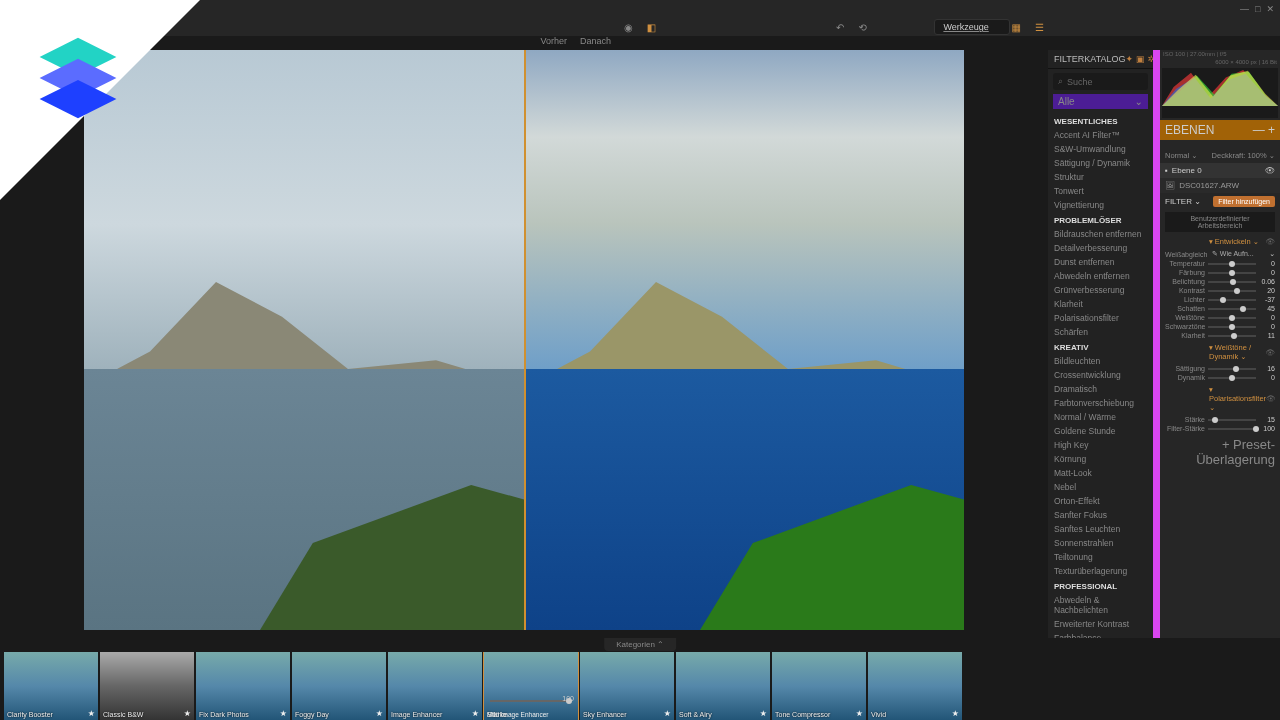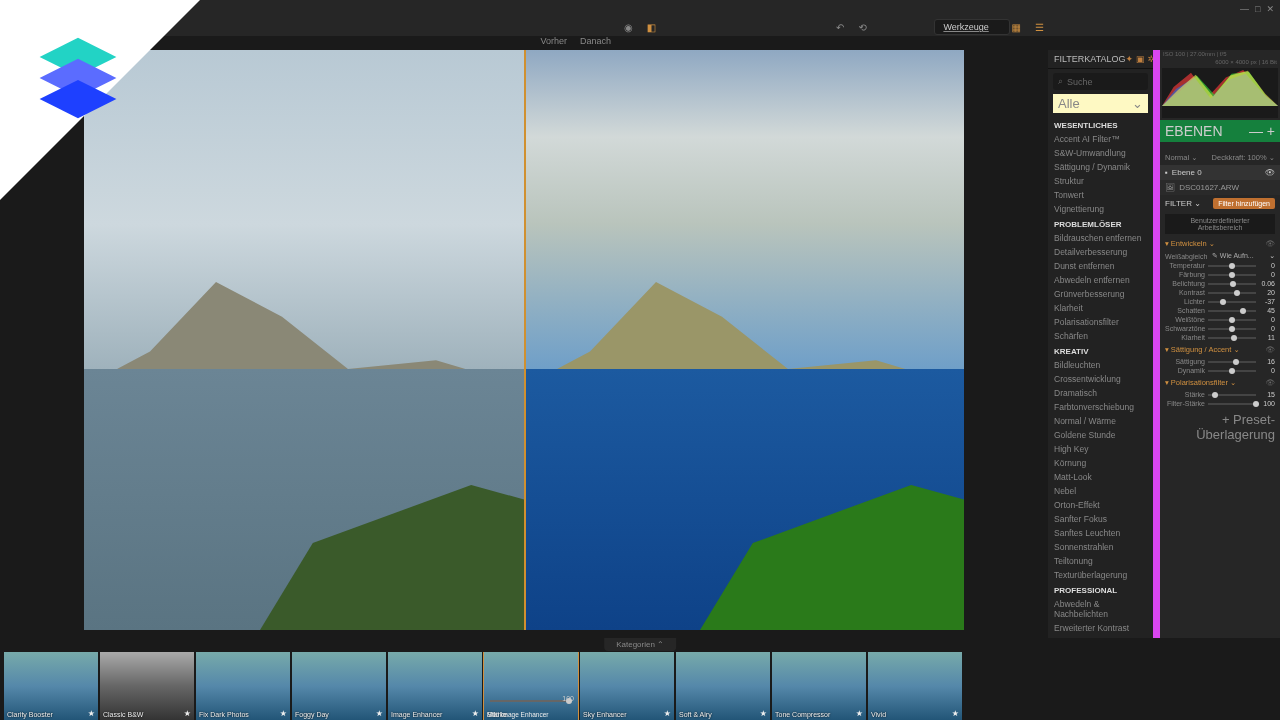--- a/index.html
+++ b/index.html
@@ -45,36 +45,36 @@
 .veg { position: absolute; bottom: 0; right: 0; width: 60%; height: 25%; background: #3a5a2a; clip-path: polygon(0 100%, 20% 40%, 50% 20%, 80% 0%, 100% 10%, 100% 100%); }
 .img-after .veg { background: #2a7a1a; }
 .split-line { position: absolute; top: 0; bottom: 0; left: 50%; width: 2px; background: #d09030; z-index: 5; }
 
 
 .right-panel { width: 232px; background: #262626; display: flex; }
 .filter-catalog { width: 112px; background: #222; border-right: 7px solid #d946ef; overflow: hidden; }
 .fc-header { display: flex; align-items: center; justify-content: space-between; padding: 4px 6px; font-size: 9px; color: #bbb; border-bottom: 1px solid #111; }
 .fc-header .icns { display: flex; gap: 3px; color: #c08040; }
 .fc-search { margin: 4px 5px; background: #1a1a1a; border-radius: 3px; padding: 3px 5px; font-size: 9px; color: #666; display: flex; align-items: center; gap: 4px; }
-.fc-dd { margin: 2px 5px 4px; background: #fef9c3; padding: 2px 5px; font-size: 13px; color: #888; display: flex; justify-content: space-between; }
+.fc-dd { margin: 2px 5px 4px; background: #4c1d95; padding: 2px 5px; font-size: 10px; color: #888; display: flex; justify-content: space-between; }
 .fc-sect { padding: 4px 6px 2px; font-size: 8px; font-weight: 600; color: #ddd; }
 .fc-item { padding: 2px 6px; font-size: 8.5px; color: #888; cursor: pointer; }
 
 .adjust-panel { width: 120px; background: #262626; font-size: 8px; }
 .histo { height: 50px; background: #1a1a1a; margin: 2px; position: relative; }
 .histo-meta { font-size: 6px; color: #666; padding: 1px 3px; display: flex; justify-content: space-between; }
 .histo svg { width: 100%; height: 38px; }
-.panel-sect-hdr { background: #15803d; padding: 3px 5px; font-size: 14px; color: #ccc; display: flex; justify-content: space-between; align-items: center; gap: 10px; }
+.panel-sect-hdr { background: #a16207; padding: 3px 5px; font-size: 12px; color: #ccc; display: flex; justify-content: space-between; align-items: center; gap: 10px; }
 .blend-row { display: flex; justify-content: space-between; padding: 3px 5px; font-size: 7.5px; color: #888; margin-top: 8px; }
 .layer-row { background: #333; padding: 3px 5px; font-size: 8px; color: #ccc; display: flex; align-items: center; gap: 4px; }
 .layer-row.file { background: #2a2a2a; color: #999; }
 .filter-hdr { display: flex; justify-content: space-between; align-items: center; padding: 3px 5px; }
 .btn-orange { background: #c07030; color: #fff; padding: 2px 5px; border-radius: 2px; font-size: 7px; }
 .workspace-btn { background: #1a1a1a; margin: 2px 5px; padding: 3px; text-align: center; font-size: 7px; color: #888; }
-.collapse-hdr { padding: 3px 5px; color: #d09040; font-size: 7.5px; display: flex; justify-content: space-between; align-items: center; cursor: pointer; }
+.collapse-hdr { padding: 3px 5px; color: #d09040; font-size: 7.5px; display: flex; justify-content: space-between; align-items: center; cursor: pointer; margin-left: 44px; }
 .collapse-hdr .eye { color: #666; }
 .slider-row { display: flex; align-items: center; padding: 1px 5px; gap: 3px; }
 .slider-row .lbl { width: 40px; font-size: 7px; color: #888; text-align: right; }
 .slider-row .track { flex: 1; height: 2px; background: #444; position: relative; }
 .slider-row .thumb { position: absolute; top: -2px; width: 6px; height: 6px; border-radius: 50%; background: #ccc; transform: translateX(-50%); }
 .slider-row .val { width: 16px; font-size: 7px; color: #ccc; text-align: right; }
 .preset-ovl { padding: 4px 5px; font-size: 13px; color: #888; text-align: right; }
 
 
 .filmstrip { height: 88px; background: #1a1a1a; display: flex; position: relative; }
@@ -315,21 +315,21 @@
             <span class="val">0</span>
           </div>
           <div class="slider-row">
             <span class="lbl">Klarheit</span>
             <div class="track">
               <div class="thumb" style="left:55%"></div>
             </div>
             <span class="val">11</span>
           </div>
           <div class="collapse-hdr">
-            <span>▾ Sättigung / Accent ⌄</span>
+            <span>▾ Weißtöne / Dynamik ⌄</span>
             <span class="eye">👁</span>
           </div>
           <div class="slider-row">
             <span class="lbl">Sättigung</span>
             <div class="track">
               <div class="thumb" style="left:58%"></div>
             </div>
             <span class="val">16</span>
           </div>
           <div class="slider-row">

